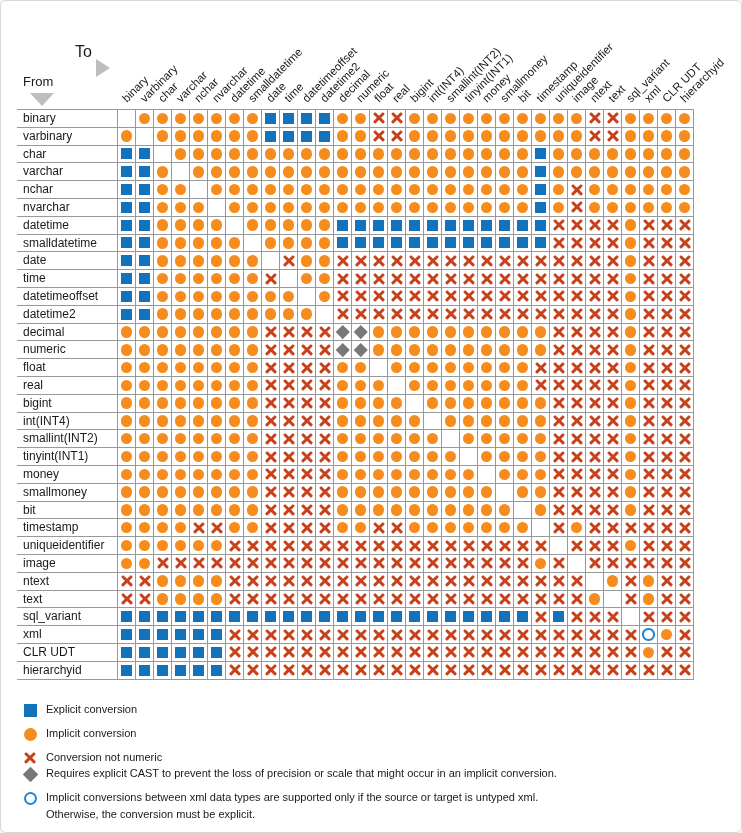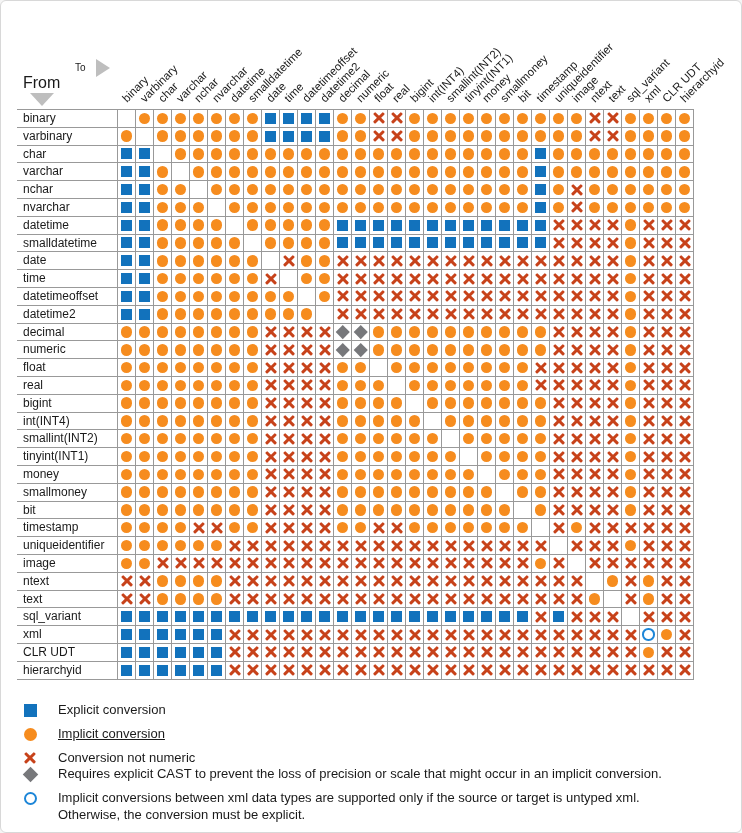--- a/index.html
+++ b/index.html
@@ -3,25 +3,25 @@
 <meta charset="utf-8">
 <style>
   html,body { margin:0; padding:0; background:#f5f5f5; }
   .page {
     position:relative; width:742px; height:833px; margin:0 auto;
     background:#ffffff; border:1px solid #d8d8d8; border-radius:6px;
     box-sizing:border-box; overflow:hidden;
     font-family:"Liberation Sans", sans-serif; color:var(--c-text,#1a1a1a);
   }
   
-  .to-label { position:absolute; left:74px; top:61px; font-size:10px; }
+  .to-label { position:absolute; left:74px; top:42px; font-size:16px; }
   .arrow-right { position:absolute; left:95px; top:58px; width:0; height:0;
     border-top:9px solid transparent; border-bottom:9px solid transparent;
     border-left:14px solid var(--c-arrow,#bebebe); }
-  .from-label { position:absolute; left:22px; top:73px; font-size:16px; }
+  .from-label { position:absolute; left:22px; top:73px; font-size:13px; }
   .arrow-down { position:absolute; left:29px; top:92px; width:0; height:0;
     border-left:12px solid transparent; border-right:12px solid transparent;
     border-top:13px solid var(--c-arrow,#bebebe); }
   
   .col-header { position:absolute; height:14px; line-height:14px; top:90px;
     font-size:11.5px; white-space:nowrap;
     transform:rotate(-45deg); transform-origin:0 100%; }
   
   .row-labels { position:absolute; left:16px; top:108px; width:100px;
     border-top:1px solid var(--c-grid,#999); }
@@ -45,21 +45,21 @@
   .sym-X::before { transform:translate(-50%,-50%) rotate(45deg); }
   .sym-X::after  { transform:translate(-50%,-50%) rotate(-45deg); }
   
   .legend-item { position:absolute; left:22px; display:flex; align-items:flex-start; }
   .legend-icon { flex:0 0 auto; margin-top:2px; margin-right:9px;
     display:flex; align-items:center; justify-content:center; width:14px; height:14px; }
   .legend-icon .sym-E { width:13px; height:13px; }
   .legend-icon .sym-I { width:13px; height:13px; }
   .legend-icon .sym-D { width:11px; height:11px; }
   .legend-icon .sym-C { width:9px; height:9px; }
-  .legend-text { font-size:13px; line-height:17px; white-space:pre-line; max-width:660px;margin-left:12px; }
+  .legend-text { font-size:11px; line-height:17px; white-space:pre-line; max-width:660px; }
 </style>
 </head>
 <body>
 
 <div class="page" style="--c-explicit: #1272BC; --c-implicit: #F68C1E; --c-notallowed: #C7421A; --c-diamond: #77787B; --c-xmlcircle: #1D86D8; --c-grid: #999999; --c-text: #1A1A1A; --c-arrow: #BEBEBE;">
   <span class="to-label">To</span>
   <span class="arrow-right"></span>
   <span class="from-label">From</span>
   <span class="arrow-down"></span>
 
@@ -3151,21 +3151,21 @@
         <span class="sym-X"></span>
       </div>
     </div>
   <div id="legend">
       <div class="legend-item" style="top: 700px;">
         <span class="legend-icon">
           <span class="sym-E"></span>
         </span>
         <span class="legend-text">Explicit conversion</span>
       </div>
-      <div class="legend-item" style="top: 724px; text-decoration: underline;">
+      <div class="legend-item" style="top: 724px;">
         <span class="legend-icon">
           <span class="sym-I"></span>
         </span>
         <span class="legend-text">Implicit conversion</span>
       </div>
       <div class="legend-item" style="top: 748px;">
         <span class="legend-icon">
           <span class="sym-X"></span>
         </span>
         <span class="legend-text">Conversion not numeric</span>

